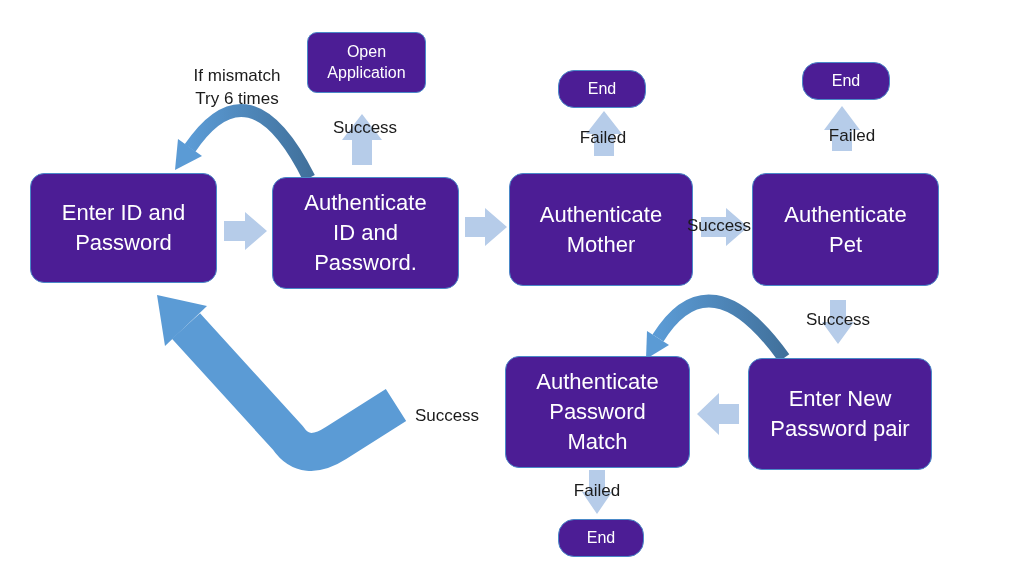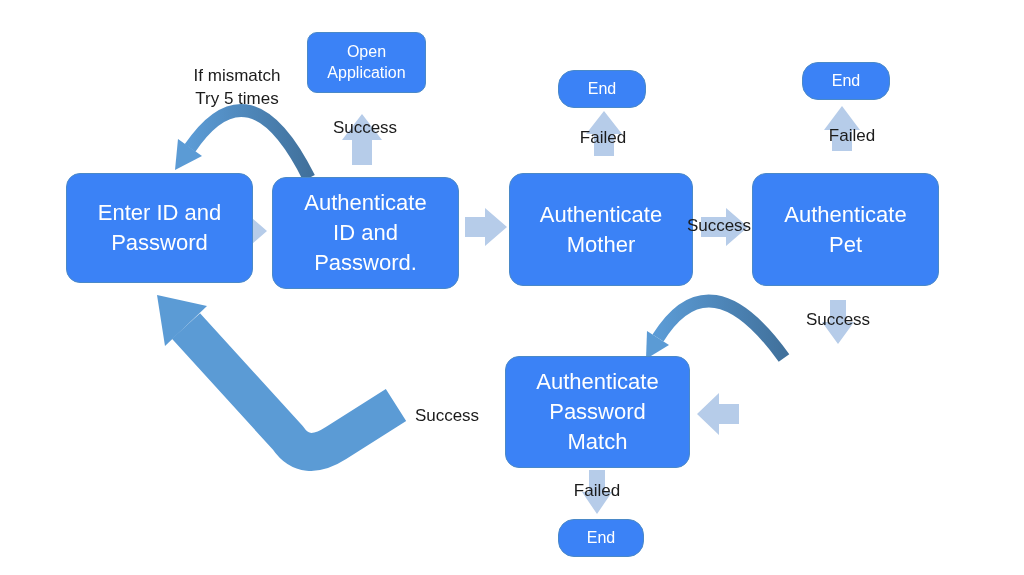--- a/index.html
+++ b/index.html
@@ -3,33 +3,33 @@
 <meta charset="utf-8">
 <style>
   html,body{margin:0;padding:0;background:#ffffff;}
   .canvas{
     position:relative;width:1024px;height:575px;overflow:hidden;
     font-family:"Liberation Sans",sans-serif;background:#ffffff;
   }
   .arrows{position:absolute;left:0;top:0;width:1024px;height:575px;z-index:1;}
   .node{
     position:absolute;z-index:2;
-    background:#3b82f6;border:1px solid #4a89c8;border-radius:14px;
+    background:#4c1d95;border:1px solid #4a89c8;border-radius:14px;
     color:#ffffff;display:flex;align-items:center;justify-content:center;
     text-align:center;white-space:pre-line;
     font-size:22px;line-height:1.36;
     box-sizing:border-box;
   }
   .node.small{font-size:16px;line-height:1.3;border-radius:16px;}
   .lbl{
     position:absolute;z-index:3;color:#1b1b1b;font-size:17px;line-height:23px;
     transform:translateX(-50%);text-align:center;white-space:pre-line;
   }
   
-  #n-enter-id   {left:30px;  top:173px; width:187px; height:110px;margin-left:36px;}
+  #n-enter-id   {left:30px;  top:173px; width:187px; height:110px;}
   #n-auth-id    {left:272px; top:177px; width:187px; height:112px;}
   #n-open-app   {left:307px; top:32px;  width:119px; height:61px; border-radius:10px;}
   #n-mother     {left:509px; top:173px; width:184px; height:113px;}
   #n-end-mother {left:558px; top:70px;  width:88px;  height:38px;}
   #n-pet        {left:752px; top:173px; width:187px; height:113px;}
   #n-end-pet    {left:802px; top:62px;  width:88px;  height:38px;}
   #n-match      {left:505px; top:356px; width:185px; height:112px;}
   #n-newpair    {left:748px; top:358px; width:184px; height:112px;}
   #n-end-bottom {left:558px; top:519px; width:86px;  height:38px;}
   
@@ -90,24 +90,26 @@
 Application</div>
   <div class="node" id="n-mother">Authenticate
 Mother</div>
   <div class="node small" id="n-end-mother">End</div>
   <div class="node" id="n-pet">Authenticate
 Pet</div>
   <div class="node small" id="n-end-pet">End</div>
   <div class="node" id="n-match">Authenticate
 Password
 Match</div>
+  <div class="node" id="n-newpair">Enter New
+Password pair</div>
   <div class="node small" id="n-end-bottom">End</div>
 
   <div class="lbl" id="l-mismatch">If mismatch
-Try 5 times</div>
+Try 6 times</div>
   <div class="lbl" id="l-succ-open">Success</div>
   <div class="lbl" id="l-fail-mom">Failed</div>
   <div class="lbl" id="l-succ-pet">Success</div>
   <div class="lbl" id="l-fail-pet">Failed</div>
   <div class="lbl" id="l-succ-down">Success</div>
   <div class="lbl" id="l-succ-elbow">Success</div>
   <div class="lbl" id="l-fail-match">Failed</div>
 
 </div>
 

